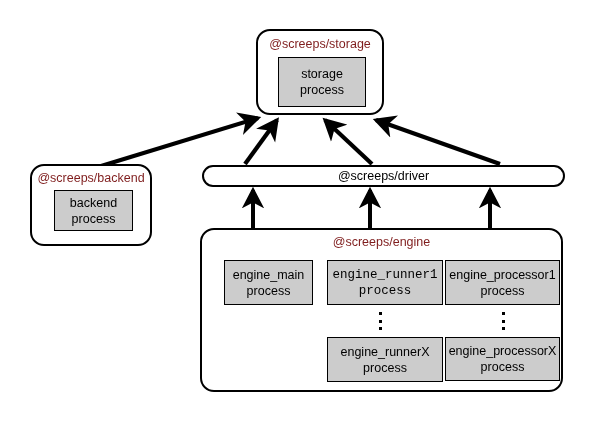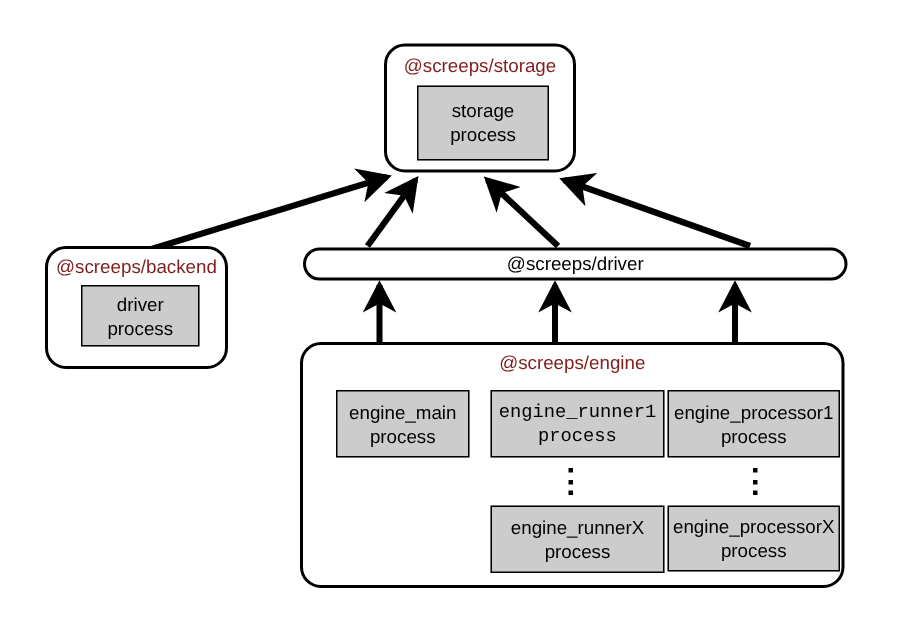--- a/index.html
+++ b/index.html
@@ -141,21 +141,21 @@
     <div class="pkg-title" style="top:6px;">@screeps/storage</div>
     <div class="proc" style="left:20px; top:26px; width:88px; height:50px;">
       <span>storage</span>
       <span>process</span>
     </div>
   </div>
 
   <div class="pkg" style="left:30px; top:164px; width:122px; height:82px;">
     <div class="pkg-title" style="top:5px;">@screeps/backend</div>
     <div class="proc" style="left:22px; top:24px; width:79px; height:41px;">
-      <span>driver</span>
+      <span>backend</span>
       <span>process</span>
     </div>
   </div>
 
   <div id="driver-bar" style="left:202px; top:165px; width:363px; height:22px;">
     <span>@screeps/driver</span>
   </div>
 
   <div class="pkg" style="left:200px; top:228px; width:363px; height:164px;">
     <div class="pkg-title" style="top:5px;">@screeps/engine</div>

